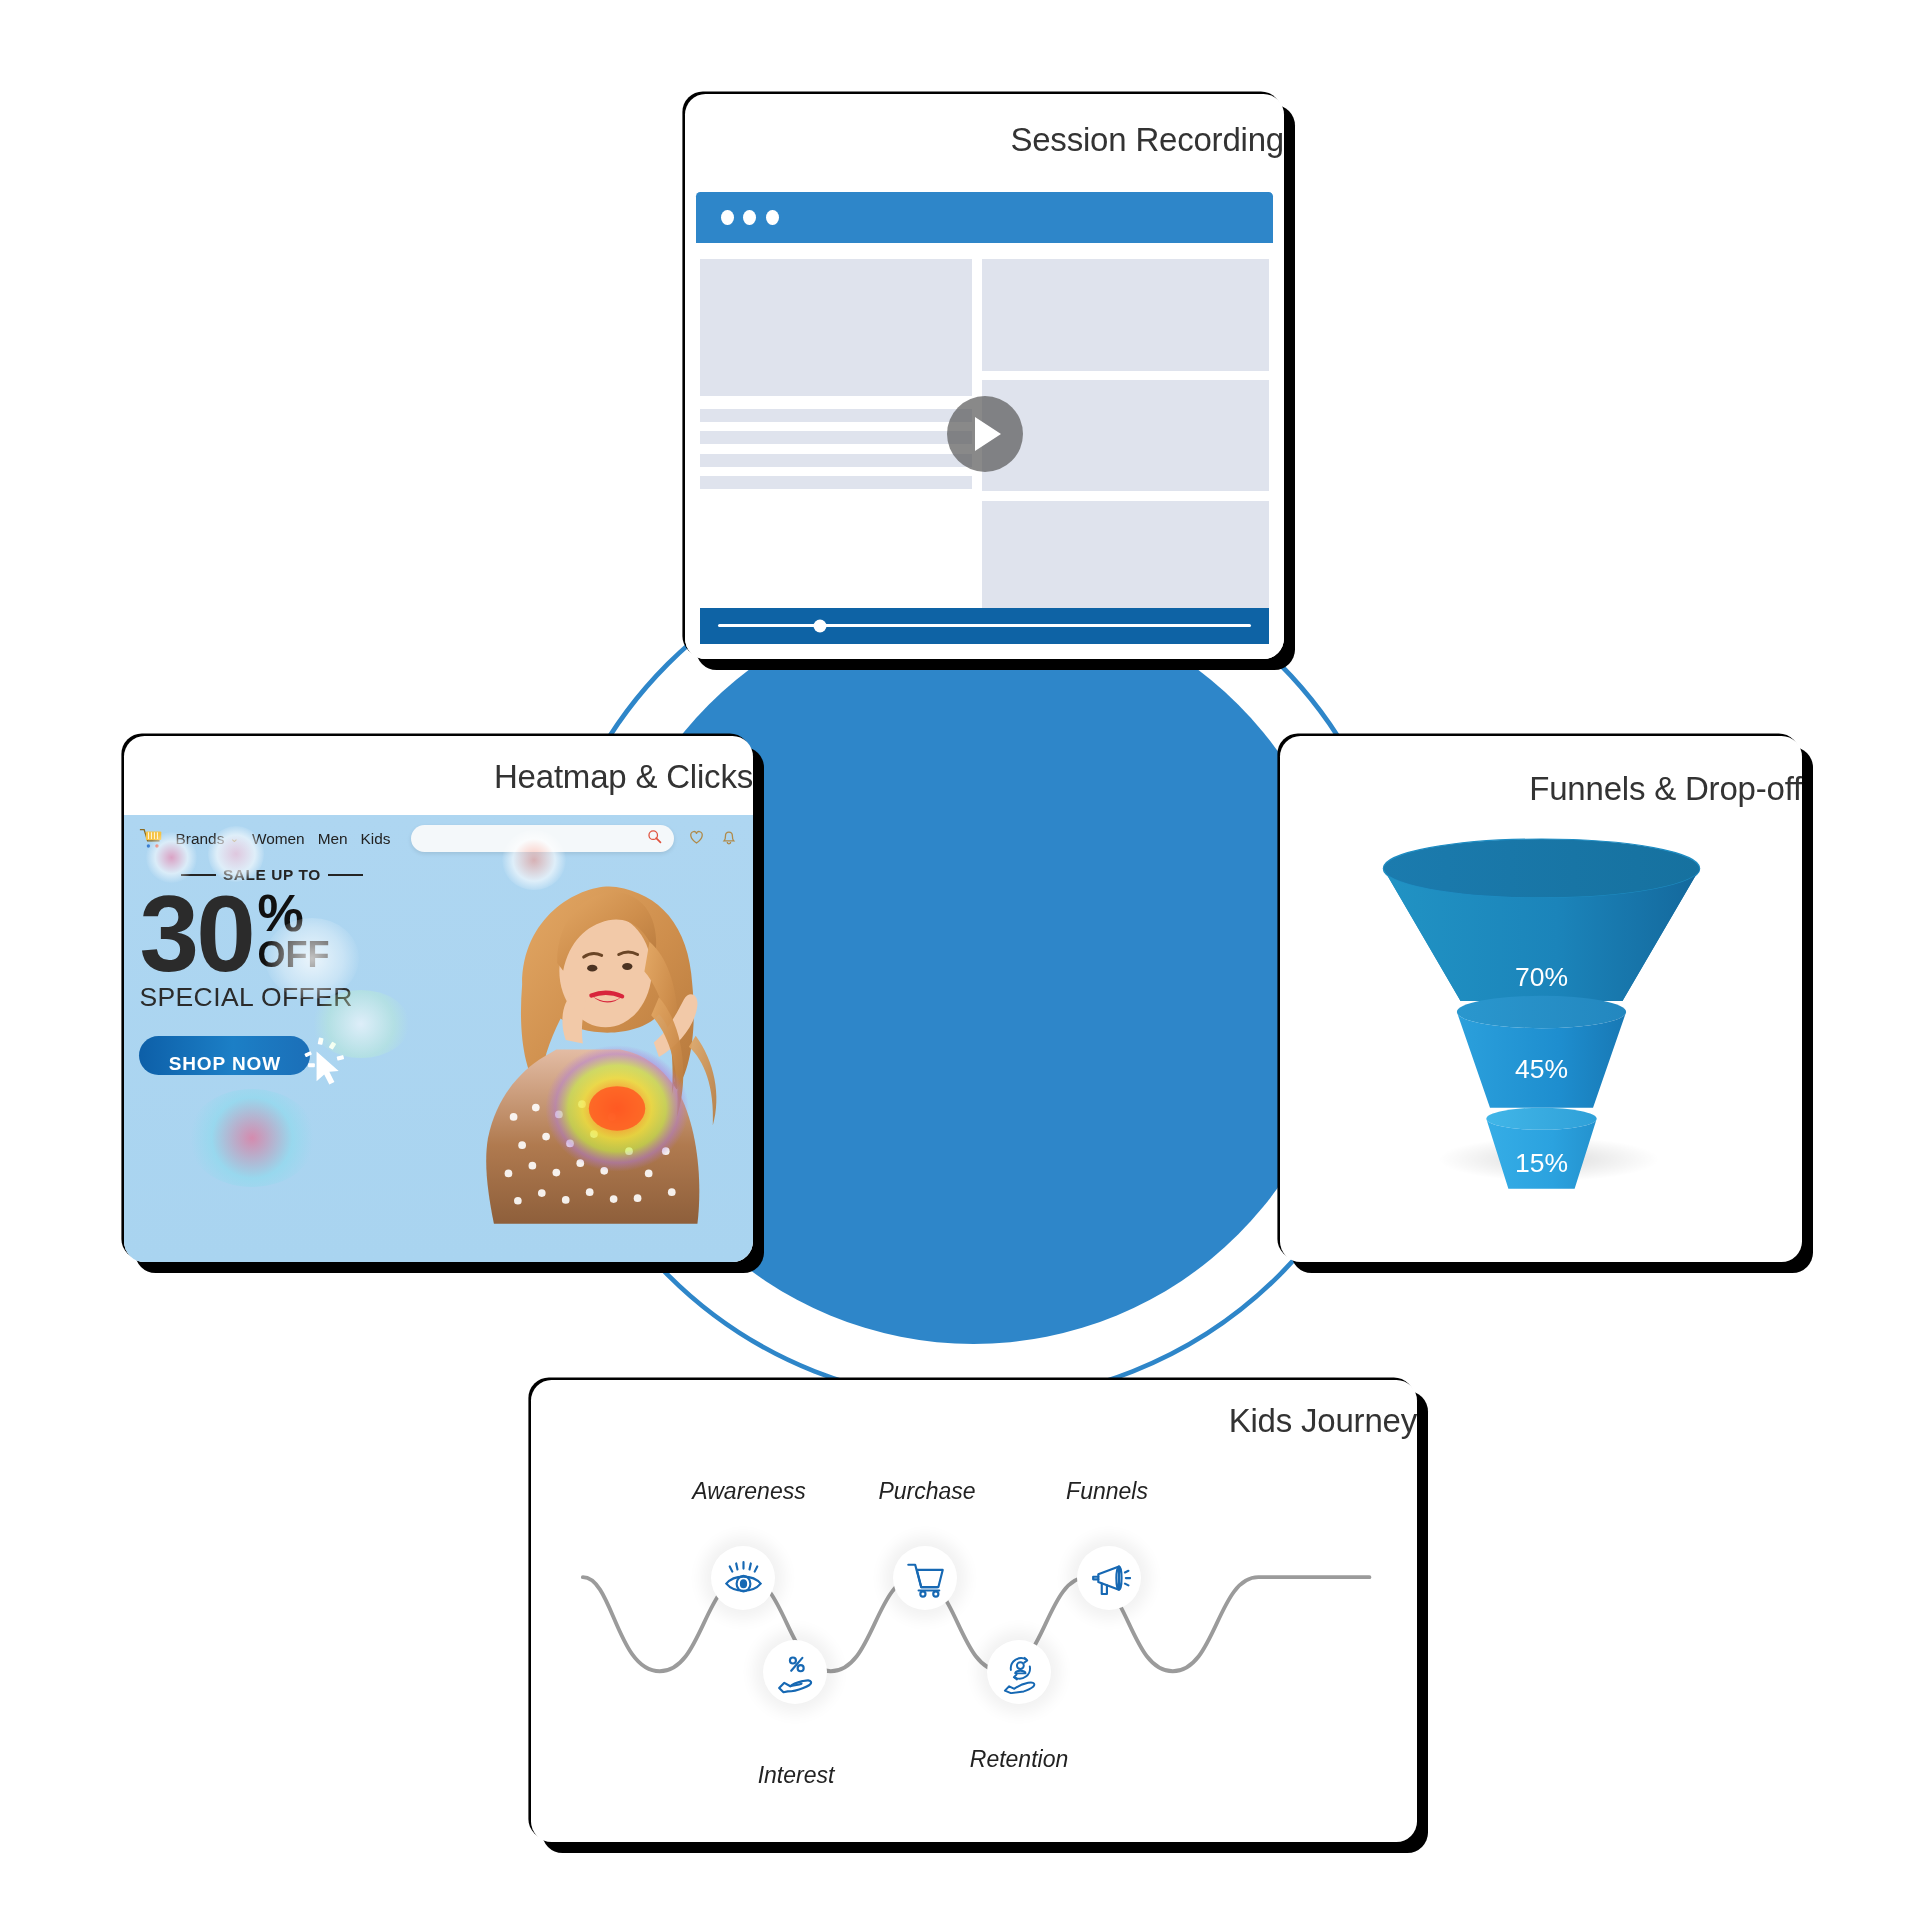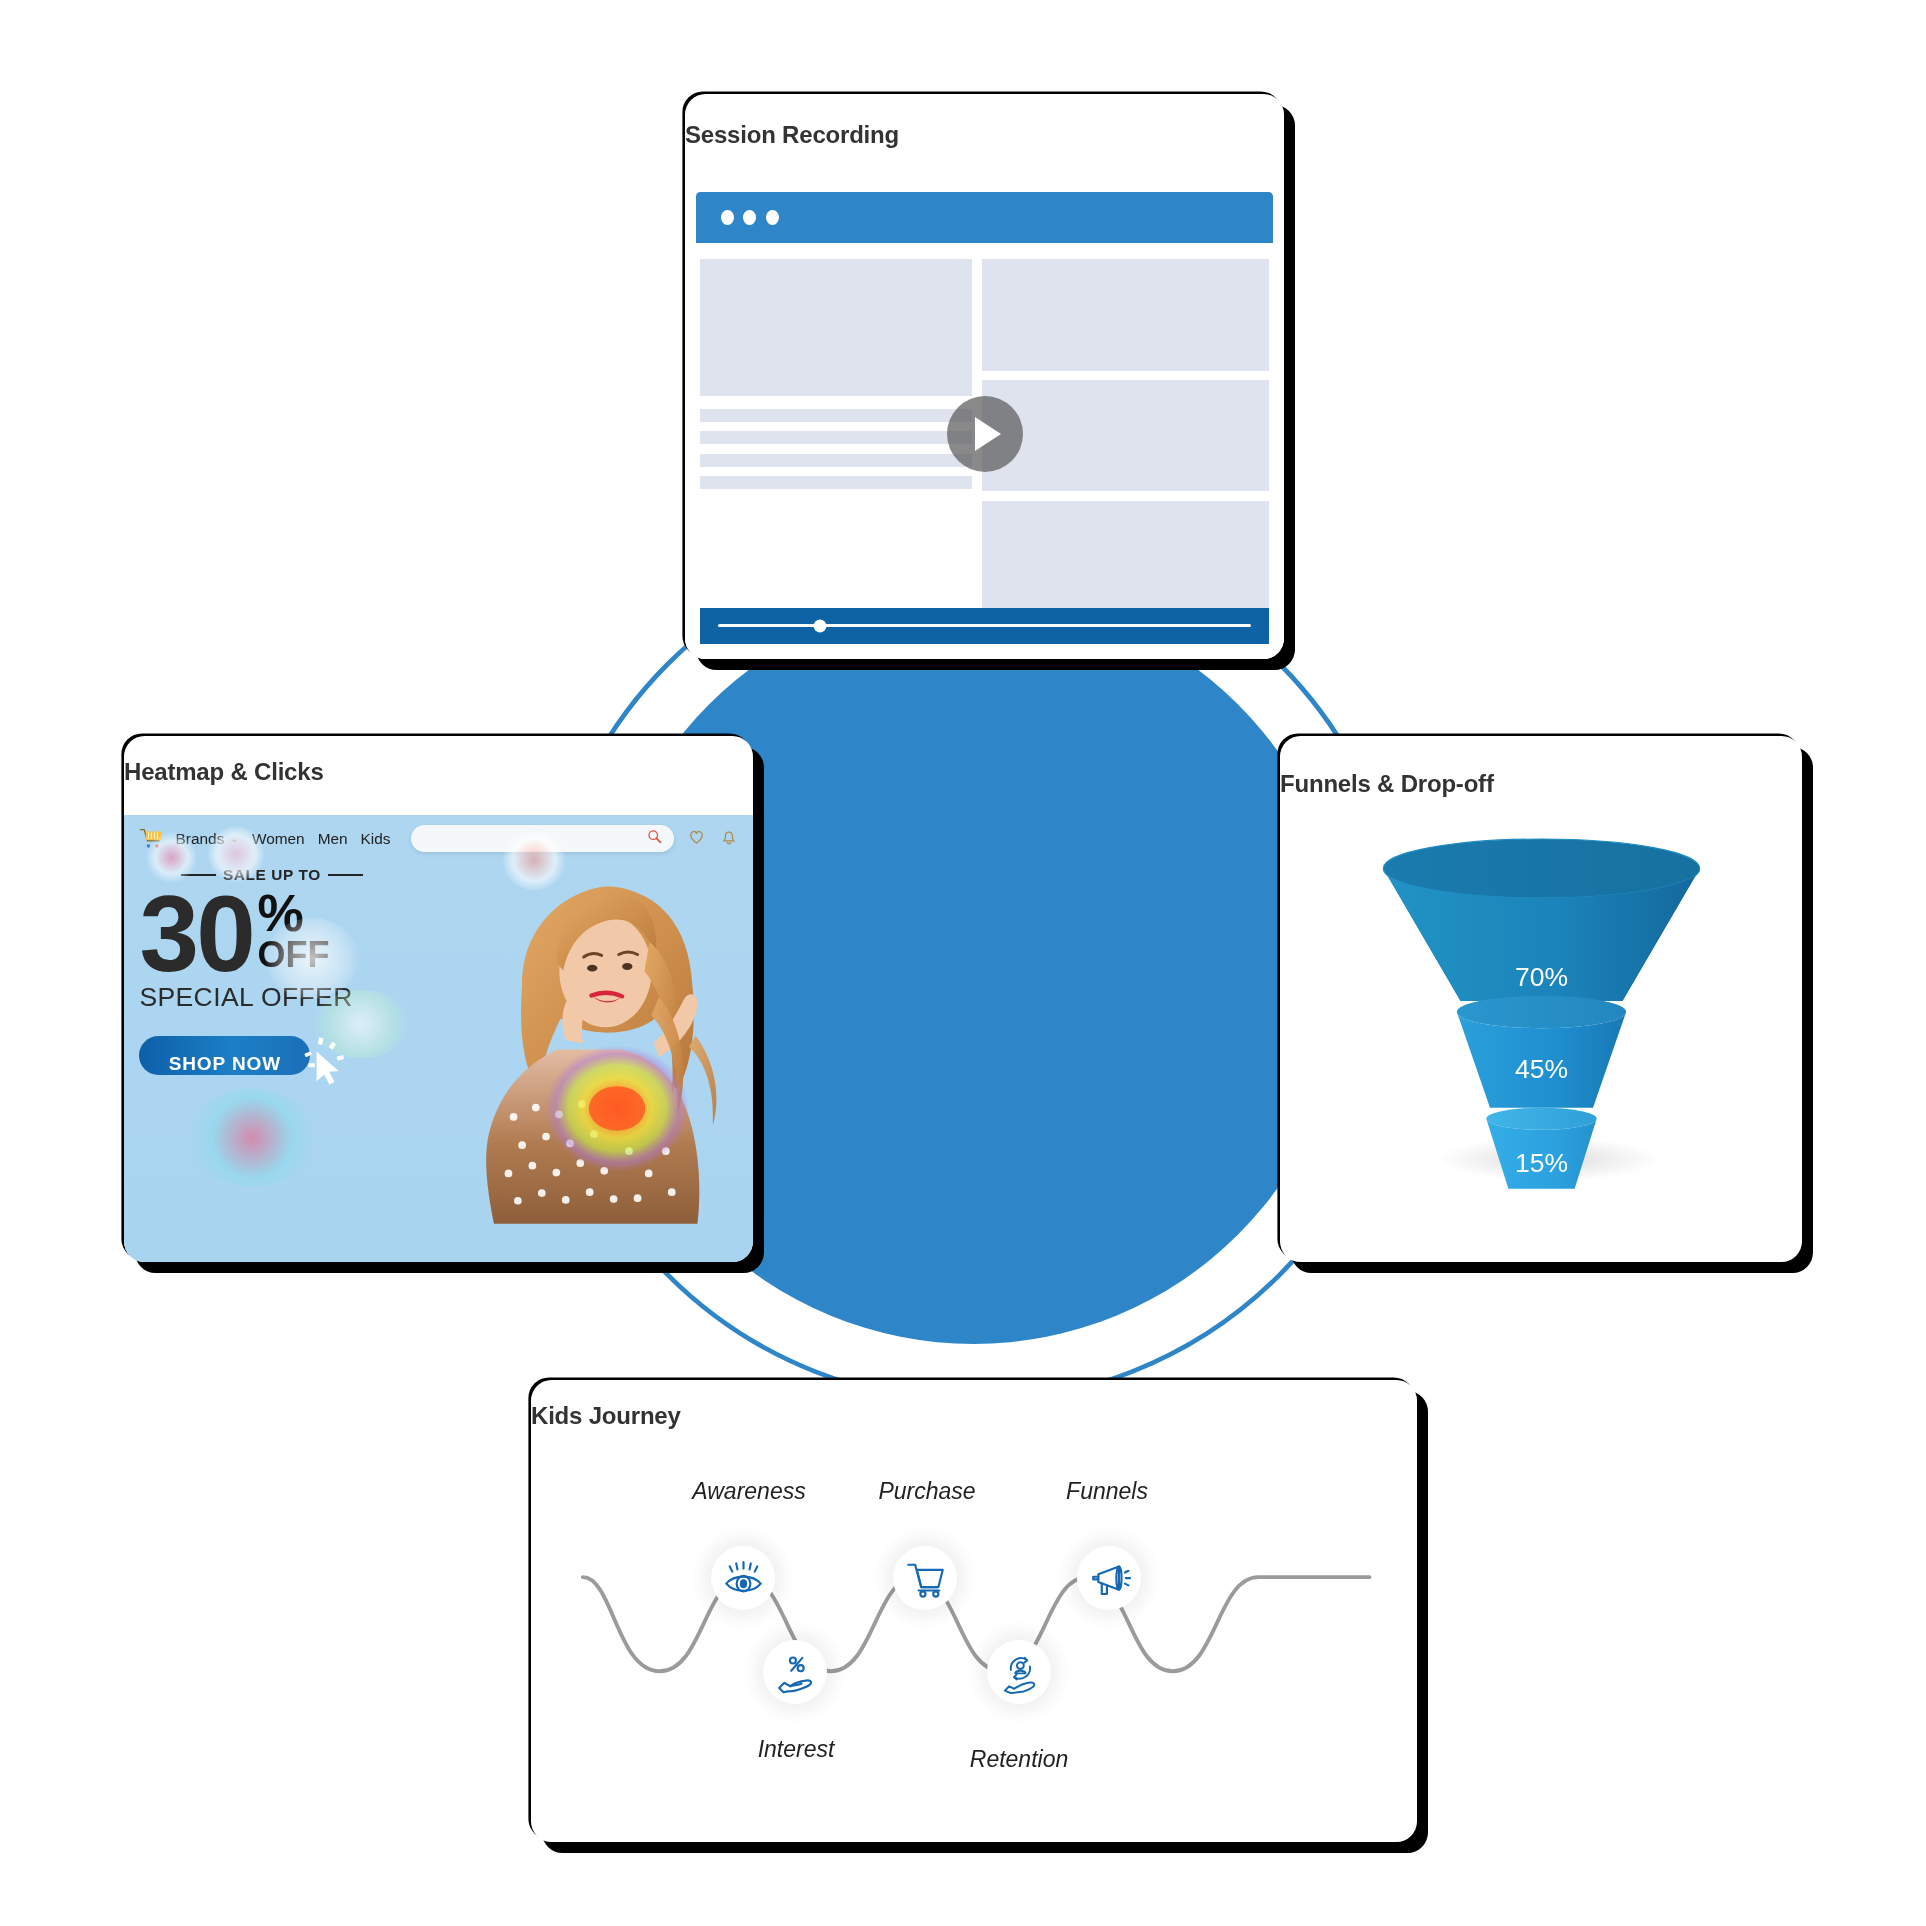--- a/index.html
+++ b/index.html
@@ -25,24 +25,24 @@
   .card {
     position: absolute;
     background: #ffffff;
     border-radius: 20.5px;
     box-shadow: 11px 11px 0 0 #000000,
                 -2.6px -2.6px 0 0 #000000,
                 0 0 0 0 rgba(0,0,0,0);
     overflow: hidden;
   }
   .card-title {
-    font-size: 24px;
-    font-weight: bold;
+    font-size: 33px;
+    font-weight: normal;
     color: #333333;
-    text-align: left;
+    text-align: right;
     letter-spacing: -0.2px;
   }
 
   
   #card-session { left: 685px; top: 94px; width: 599px; height: 565px; }
   #card-session .card-title { margin-top: 27px; }
   .sr-browser {
     position:absolute; left:0; right:0; top: 98px; bottom: 0;
     display:flex; flex-direction:column;
   }
@@ -447,21 +447,21 @@
       <svg viewBox="0 0 100 100" width="43" height="43">
         <g fill="none" stroke="#1668B3" stroke-width="5" stroke-linecap="round">
           <path d="M18 22 l6 12 M33 15 l3 14 M50 12 l0 15 M67 15 l-3 14 M82 22 l-6 12"></path>
           <path d="M10 62 C28 40 72 40 90 62 C72 84 28 84 10 62 Z"></path>
           <ellipse cx="50" cy="62" rx="16" ry="18"></ellipse>
           <ellipse cx="50" cy="62" rx="6" ry="8" fill="#1668B3"></ellipse>
         </g>
       </svg>
     </div>
 
-    <div class="uj-stage" style="left:188px; top:356px; width:154px;">
+    <div class="uj-stage" style="left:188px; top:382px; width:154px;">
       <div class="uj-label">Interest</div>
     </div>
     <div class="uj-bubble" style="left:232px; top:260px;">
       <svg viewBox="0 0 100 100" width="43" height="43">
         <g fill="none" stroke="#1668B3" stroke-width="5" stroke-linecap="round" stroke-linejoin="round">
           <circle cx="44" cy="22" r="7"></circle>
             <circle cx="62" cy="40" r="7"></circle>
             <path d="M66 16 L40 46"></path>
           <path d="M12 86 L24 74 L38 82 C44 76 58 72 66 70 C76 68 84 66 86 72 C88 78 78 82 68 86 C58 90 40 94 32 94 L22 96 Z"></path>
           <path d="M38 82 C46 80 58 78 64 76"></path>

